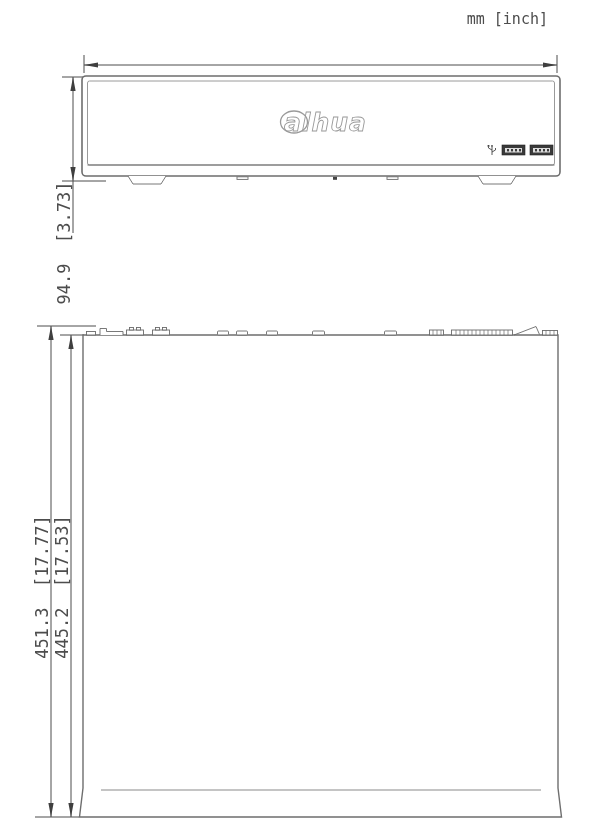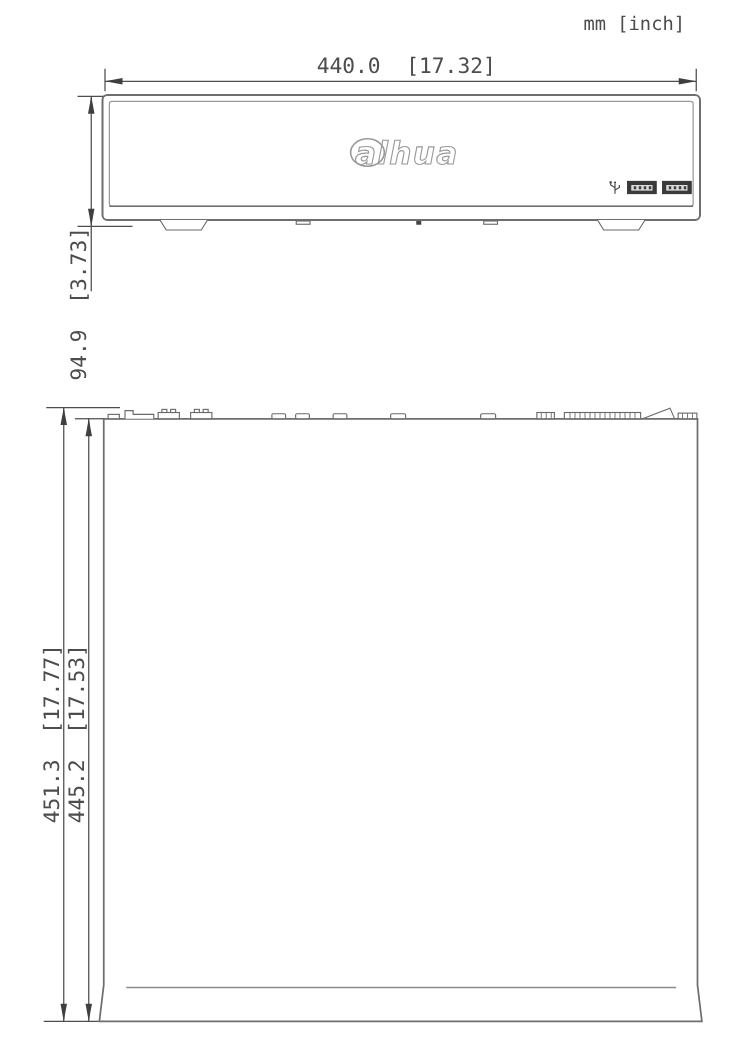--- a/index.html
+++ b/index.html
@@ -24,21 +24,20 @@
   .detail{fill:#ffffff;stroke:#6a6a6a;stroke-width:0.9;}
   .detaildark{fill:#3a3a3a;stroke:#222222;stroke-width:0.6;}
 </style>
 </head>
 <body>
 
 <div id="canvas">
 
   <div id="units-label">mm [inch]</div>
 
-  <div class="label" style="left:245px;top:44px;width:160px;">440.0  [17.32]</div>
 
   <div class="label rot" style="left:-1px;top:234px;width:130px;height:18px;">94.9  [3.73]</div>
 
   <div class="label rot" style="left:-33px;top:578px;width:150px;height:18px;">451.3  [17.77]</div>
 
   <div class="label rot" style="left:-13px;top:578px;width:150px;height:18px;">445.2  [17.53]</div>
 
   <svg width="600" height="840" viewBox="0 0 600 840">
 
     <g>

